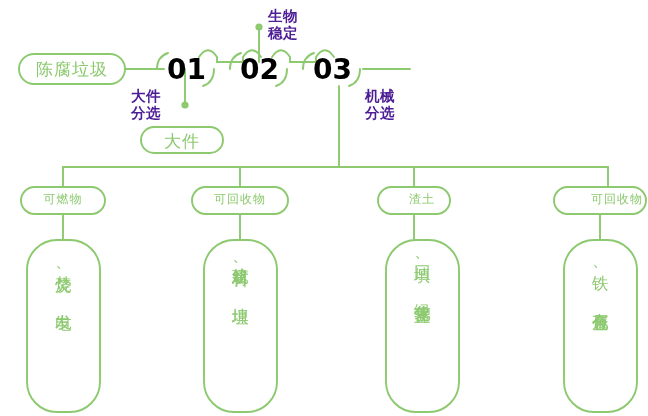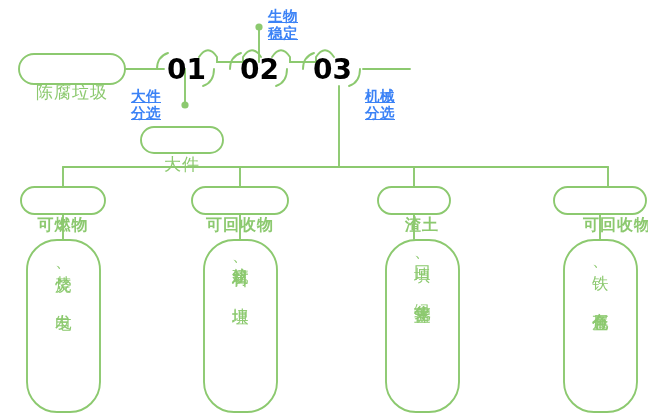--- a/index.html
+++ b/index.html
@@ -9,31 +9,29 @@
     width:648px;height:416px;overflow:hidden;position:relative;
   }
   #diagram{position:absolute;left:0;top:0;width:648px;height:416px;}
 
   
   .lbl{position:absolute;white-space:pre;line-height:1.12;}
 
   .pill-txt{
     color:#8CC96F;font-size:17px;font-weight:400;letter-spacing:1px;
     text-align:center;
-    margin-top:23px;
   }
-  .pill-txt.small{font-size:16px;font-weight:bold;}
+  .pill-txt.small{font-size:12px;}
   .stage-num{
     color:#000000;font-size:28px;letter-spacing:0px;font-weight:700;
     font-family:"DejaVu Sans",sans-serif;
   }
   .side-note{
-    color:#3b82f6;font-size:14.5px;font-weight:600;line-height:1.18;
+    color:#4c1d95;font-size:14.5px;font-weight:600;line-height:1.18;
     letter-spacing:0.5px;
-    text-decoration:underline;
   }
   .vbox-txt{
     color:#8CC96F;font-size:16.5px;letter-spacing:1px;
     writing-mode:vertical-rl;text-orientation:upright;
     line-height:1.35;text-align:left;
   }
   .vwrap{position:absolute;display:flex;align-items:flex-start;justify-content:center;}
 </style>
 </head>
 <body>

